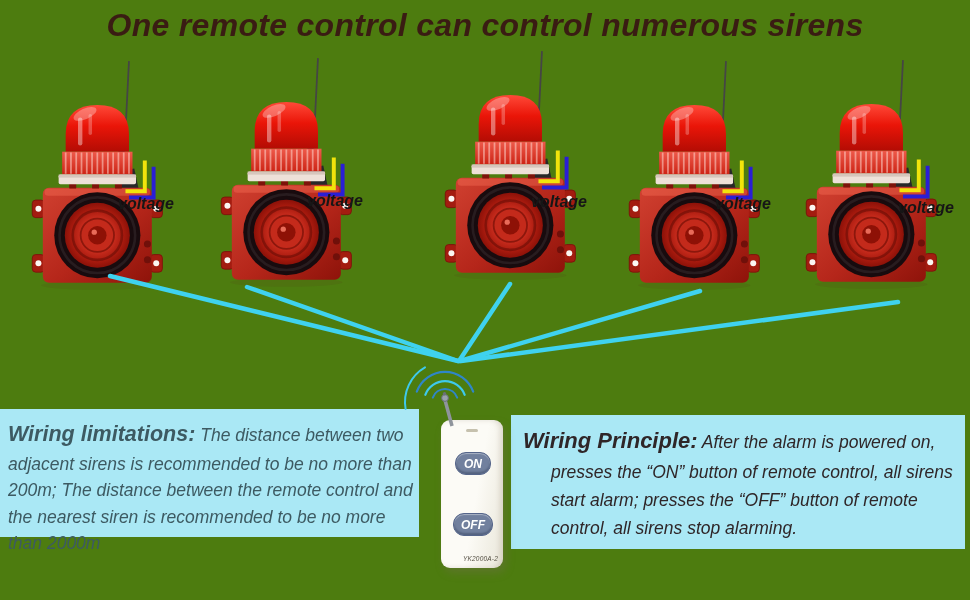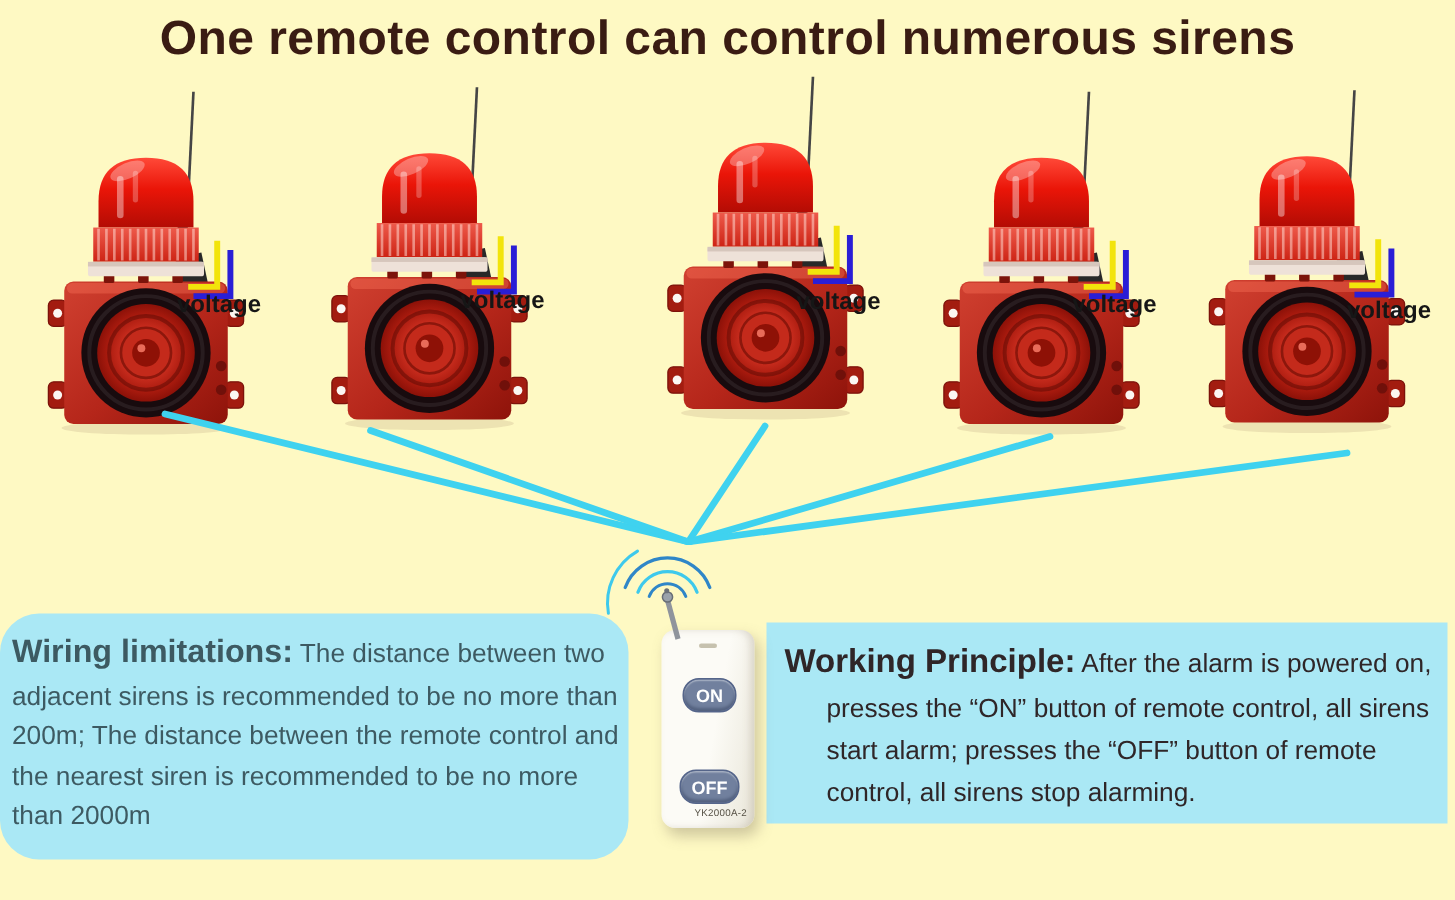--- a/index.html
+++ b/index.html
@@ -1,43 +1,43 @@
 <!DOCTYPE html>
 <html><head>
 <meta charset="utf-8">
 <style>
   html,body{margin:0;padding:0;background:#fff;}
-  .stage{position:relative;width:970px;height:600px;background:#fef9c3;overflow:hidden;
-         font-family:"Liberation Sans",sans-serif;}
+  .stage{position:relative;width:970px;height:600px;background:#4d7c0f;overflow:hidden;
+         font-family:"Liberation Sans",sans-serif;font-style:italic;}
   .title{position:absolute;top:7px;left:0;width:100%;text-align:center;margin:0;
          font-size:32px;font-weight:700;color:#3a1c13;letter-spacing:.3px;}
   
   .siren{position:absolute;width:150px;height:211px;z-index:1;}
   .siren-svg{display:block;width:150px;height:211px;overflow:visible;}
   .vlabel{position:absolute;left:86px;top:63px;font-size:16px;font-weight:600;color:#161616;white-space:nowrap;margin-top:48px;}
   .siren.s3 .vlabel{top:71px;}
   .siren.s5 .vlabel{left:92px;top:68px;}
   
   .overlay{position:absolute;left:0;top:0;width:970px;height:600px;z-index:5;pointer-events:none;}
   
-  .remote{position:absolute;left:441px;top:420px;width:62px;height:132px;z-index:4;
+  .remote{position:absolute;left:441px;top:420px;width:62px;height:148px;z-index:4;
           background:linear-gradient(100deg,#fcfbf6 55%,#e9e6d9);
           border-radius:9px;
           box-shadow:3px 5px 9px rgba(120,110,90,.35), inset -3px 0 5px rgba(150,140,120,.25);}
   .slot{position:absolute;left:25px;top:9px;width:12px;height:3px;background:#c6c1ae;border-radius:2px;}
   .btn{position:absolute;display:flex;align-items:center;justify-content:center;color:#fff;
        font-weight:700;font-size:12px;background:#71809e;border:1px solid #55658a;border-radius:11px;
        box-shadow:inset 0 -2px 2px rgba(30,40,70,.35), inset 0 1px 1px rgba(255,255,255,.4);}
   .btn-on{left:14px;top:32px;width:34px;height:21px;}
   .btn-off{left:12px;top:60px;width:38px;height:21px;margin-top:33px;}
   .model{position:absolute;right:5px;bottom:6px;font-size:6.5px;color:#555044;letter-spacing:.2px;}
   
   .box{position:absolute;z-index:3;box-sizing:border-box;background:#aae8f5;}
   .box p{margin:0;}
-  .box-left{left:0;top:409px;width:419px;height:164px;padding:9px 6px 0 8px;border-radius:26px;}
+  .box-left{left:0;top:409px;width:419px;height:128px;padding:9px 6px 0 8px;}
   .box-left p{font-size:17.5px;line-height:1.52;color:#3d5a62;}
   .box-left .h{font-size:21.5px;font-weight:700;}
   .box-right{left:511px;top:415px;width:454px;height:134px;padding:8px 8px 0 12px;}
   .box-right p{font-size:17.5px;line-height:1.6;color:#2f2628;padding-left:28px;text-indent:-28px;}
   .box-right .h{font-size:22px;font-weight:700;}
   .defs-svg{position:absolute;width:0;height:0;}
 </style>
 </head>
 <body>
 
@@ -172,16 +172,16 @@
     <div class="btn btn-on">ON</div>
     <div class="btn btn-off">OFF</div>
     <div class="model">YK2000A-2</div>
   </div>
 
   <div class="box box-left">
     <p><span class="h">Wiring limitations:</span> <span>The distance between two adjacent sirens is recommended to be no more than 200m; The distance between the remote control and the nearest siren is recommended to be no more than 2000m</span></p>
   </div>
 
   <div class="box box-right">
-    <p><span class="h">Working Principle:</span> <span>After the alarm is  powered on, presses the “ON” button of remote control, all sirens start alarm; presses the “OFF” button of remote control, all sirens stop alarming.</span></p>
+    <p><span class="h">Wiring Principle:</span> <span>After the alarm is  powered on, presses the “ON” button of remote control, all sirens start alarm; presses the “OFF” button of remote control, all sirens stop alarming.</span></p>
   </div>
 
 </div>
 
 </body></html>

